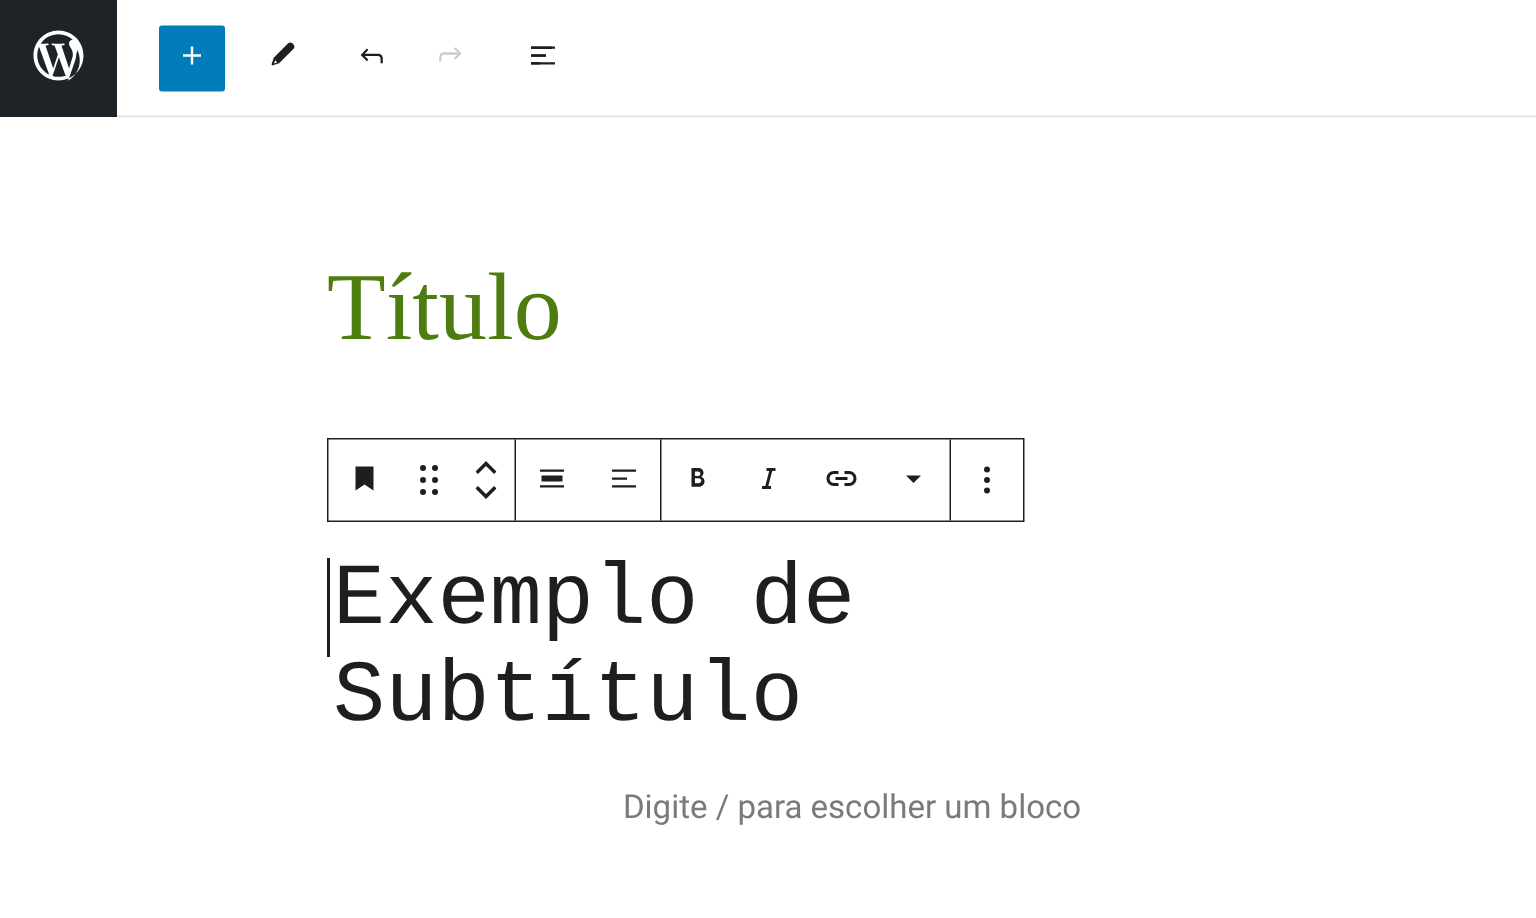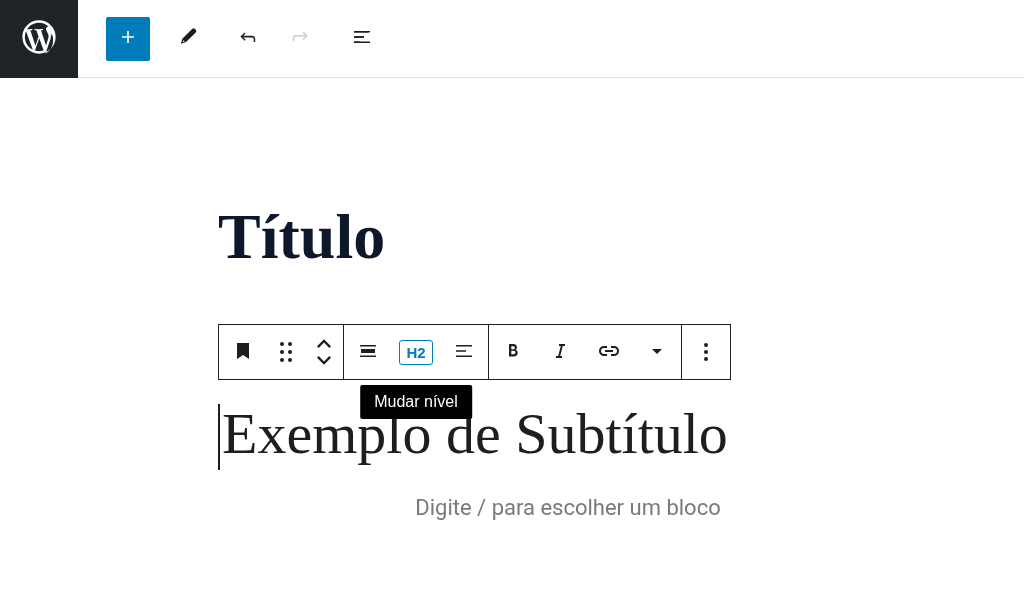--- a/index.html
+++ b/index.html
@@ -17,41 +17,41 @@
   .top-btn.edit svg { fill: #1e1e1e; }
   .top-btn.undo svg { fill: #1e1e1e; }
   .top-btn.redo svg { fill: #ccc; }
   .top-btn.redo { cursor: default; }
   .top-btn.list svg { fill: #1e1e1e; }
   .gap { margin-left: 8px; }
 
   
   .editor-area { padding: 90px 0 0 0; }
   .content-col { max-width: 700px; margin-left: 218px; }
-  .post-title { font-family: Georgia, "Times New Roman", serif; font-size: 64px; font-weight: 700; color: #0f172a; margin-bottom: 50px; margin-top: 32px; }
+  .post-title { font-family: Georgia, "Times New Roman", serif; font-size: 64px; font-weight: 400; color: #4d7c0f; margin-bottom: 50px; }
   
   
   .block-toolbar { display: inline-flex; height: 56px; border: 1px solid #1e1e1e; background: #fff; position: relative; margin-bottom: 20px; }
   .tb-group { display: flex; align-items: center; border-right: 1px solid #1e1e1e; }
   .tb-group:last-child { border-right: none; }
   .tb-btn { width: 48px; height: 54px; border: none; background: transparent; display: flex; align-items: center; justify-content: center; cursor: pointer; position: relative; }
   .tb-btn.narrow { width: 38px; }
   .tb-btn svg { width: 24px; height: 24px; fill: #1e1e1e; }
   .tb-btn.active { }
   .tb-btn.active .h-box { border: 1.5px solid #007cba; border-radius: 3px; padding: 4px 6px; color: #007cba; font-weight: 600; font-size: 15px; font-family: -apple-system, sans-serif; line-height: 1; }
   .tb-btn .more-dots { display: flex; flex-direction: column; gap: 3px; }
   .tb-btn .more-dots span { width: 4px; height: 4px; background: #1e1e1e; border-radius: 50%; }
   .drag-handle-dots { display: grid; grid-template-columns: repeat(2, 4px); grid-template-rows: repeat(3, 4px); gap: 4px; }
   .drag-handle-dots span { width: 4px; height: 4px; background: #1e1e1e; border-radius: 50%; }
   .updown { display: flex; flex-direction: column; gap: 6px; align-items: center; }
   .updown svg { width: 14px; height: 10px; fill: #1e1e1e; }
 
   .tooltip { position: absolute; top: 100%; left: 50%; transform: translateX(-50%); background: #000; color: #fff; font-size: 16px; padding: 8px 14px; white-space: nowrap; margin-top: 6px; border-radius: 2px; z-index: 10; }
 
-  .heading-block { position: relative; font-family: Liberation Serif, serif; font-size: 58px; font-weight: 400; color: #1e1e1e; padding-left: 4px; }
+  .heading-block { position: relative; font-family: Liberation Mono, monospace; font-size: 58px; font-weight: 400; color: #1e1e1e; padding-left: 4px; }
   .cursor-bar { position: absolute; left: 0; top: 4px; width: 2px; height: 66px; background: #1e1e1e; }
 
   .placeholder-block { margin-top: 28px; font-size: 22px; color: #7a7a7a; text-align: center; }
 </style>
 </head>
 <body>
 
 <div class="header">
   <div class="wp-logo-box">
     <span>
@@ -121,24 +121,20 @@
               </svg>
           </span>
         </button>
       </div>
       <div class="tb-group">
         <button class="tb-btn">
           <span><svg viewBox="0 0 24 24">
                 <path d="M4 6h16v1.5H4zM4 16.5h16V18H4zM5 10h14v4H5z"></path>
               </svg></span>
         </button>
-        <button class="tb-btn active">
-          <span class="h-box">H2</span>
-          <div class="tooltip">Mudar nível</div>
-        </button>
         <button class="tb-btn">
           <span><svg viewBox="0 0 24 24">
                 <path d="M4 6h16v1.5H4zM4 11.25h10v1.5H4zM4 16.5h16V18H4z"></path>
               </svg></span>
         </button>
       </div>
       <div class="tb-group">
         <button class="tb-btn">
           <span><svg viewBox="0 0 24 24">
                 <path d="M8 5h4.5c2 0 3.5 1.3 3.5 3.2 0 1.2-.6 2.1-1.5 2.6 1.3.4 2.2 1.5 2.2 3 0 2.1-1.7 3.7-3.9 3.7H8V5zm4.3 5.3c.9 0 1.6-.6 1.6-1.5S13.2 7.3 12.3 7.3H10.3v3h2zM12.7 15.2c1 0 1.8-.7 1.8-1.7s-.8-1.7-1.8-1.7H10.3v3.4h2.4z"></path>

